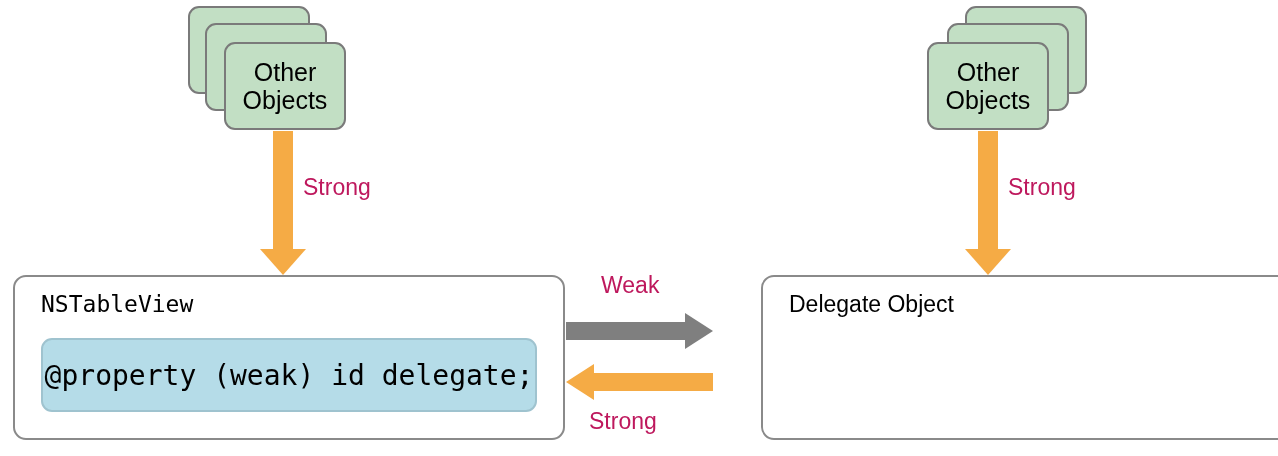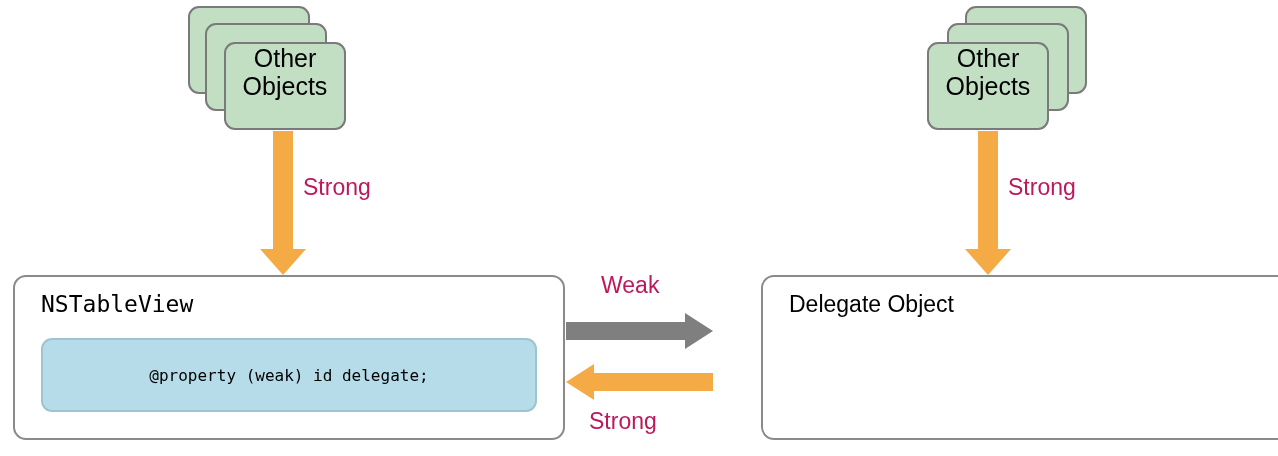--- a/index.html
+++ b/index.html
@@ -39,20 +39,21 @@
   .stack-left .card-front  { left: 36px; top: 36px; }
 
   .stack-right .card-back2 { left: 40px; top: 0px;  }
   .stack-right .card-back1 { left: 22px; top: 17px; }
   .stack-right .card-front { left: 2px;  top: 36px; }
 
   .card-front {
     display: flex;
     flex-direction: column;
     align-items: center;
+    justify-content: center;
     line-height: 1.12;
     font-size: 25px;
     color: #000000;
     z-index: 3;
   }
   .card-back1 { z-index: 2; }
   .card-back2 { z-index: 1; }
 
   
   .varrow {
@@ -105,21 +106,21 @@
     top: 61px;
     height: 74px;
     box-sizing: border-box;
     background: #b5dce8;
     border: 2px solid #9fc3cf;
     border-radius: 11px;
     display: flex;
     align-items: center;
     justify-content: center;
     font-family: "DejaVu Sans Mono", monospace;
-    font-size: 16px;
+    font-size: 28px;
     color: #000000;
     white-space: nowrap;
   }
 
   
   .harrow { position: absolute; height: 36px; }
   .harrow .h-shaft { position: absolute; top: 9px; height: 18px; }
   .harrow .h-head {
     position: absolute;
     top: 0;

